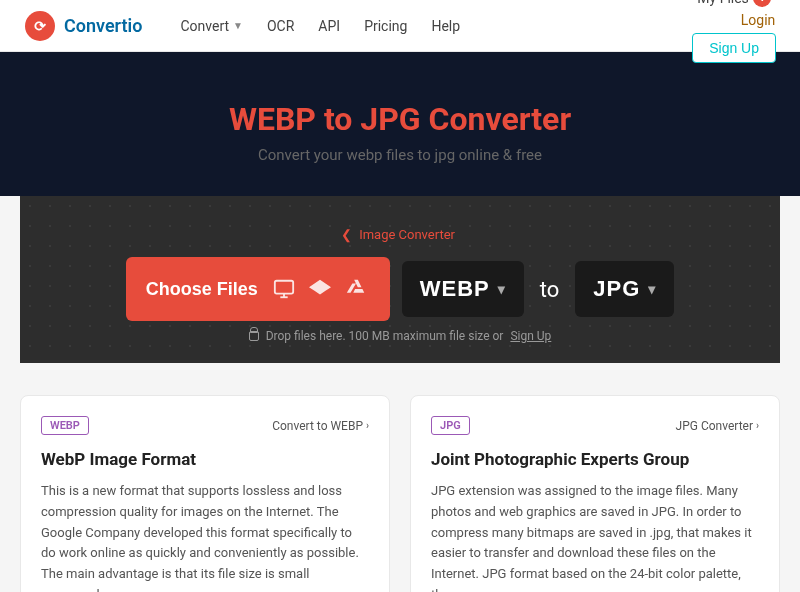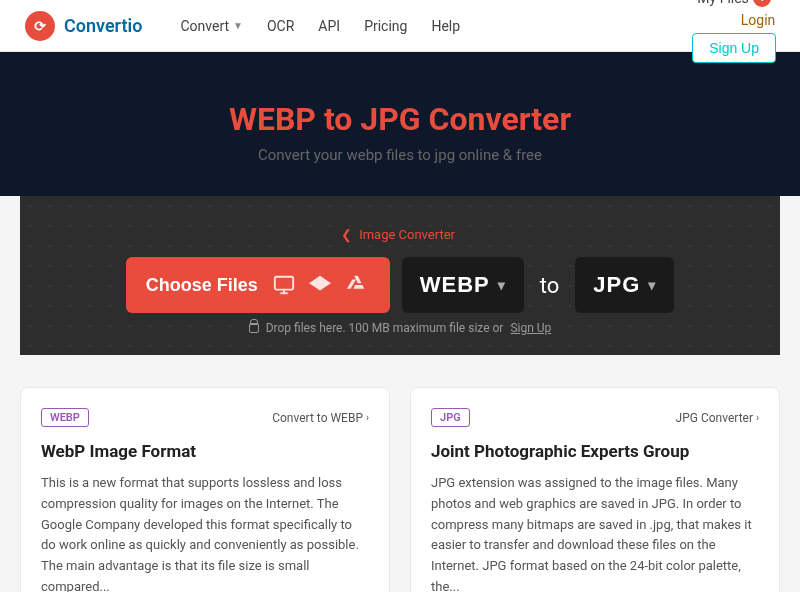--- a/index.html
+++ b/index.html
@@ -135,21 +135,21 @@
       align-items: center;
       gap: 12px;
       justify-content: center;
     }
     .choose-files-btn {
       background: #e74c3c;
       color: #fff;
       border: none;
       border-radius: 6px;
       padding: 0 20px;
-      height: 56px;
+      height: 64px;
       font-size: 18px;
       font-weight: 700;
       cursor: pointer;
       display: flex;
       align-items: center;
       gap: 12px;
       min-width: 260px;
     }
     .btn-icons {
       display: flex;

